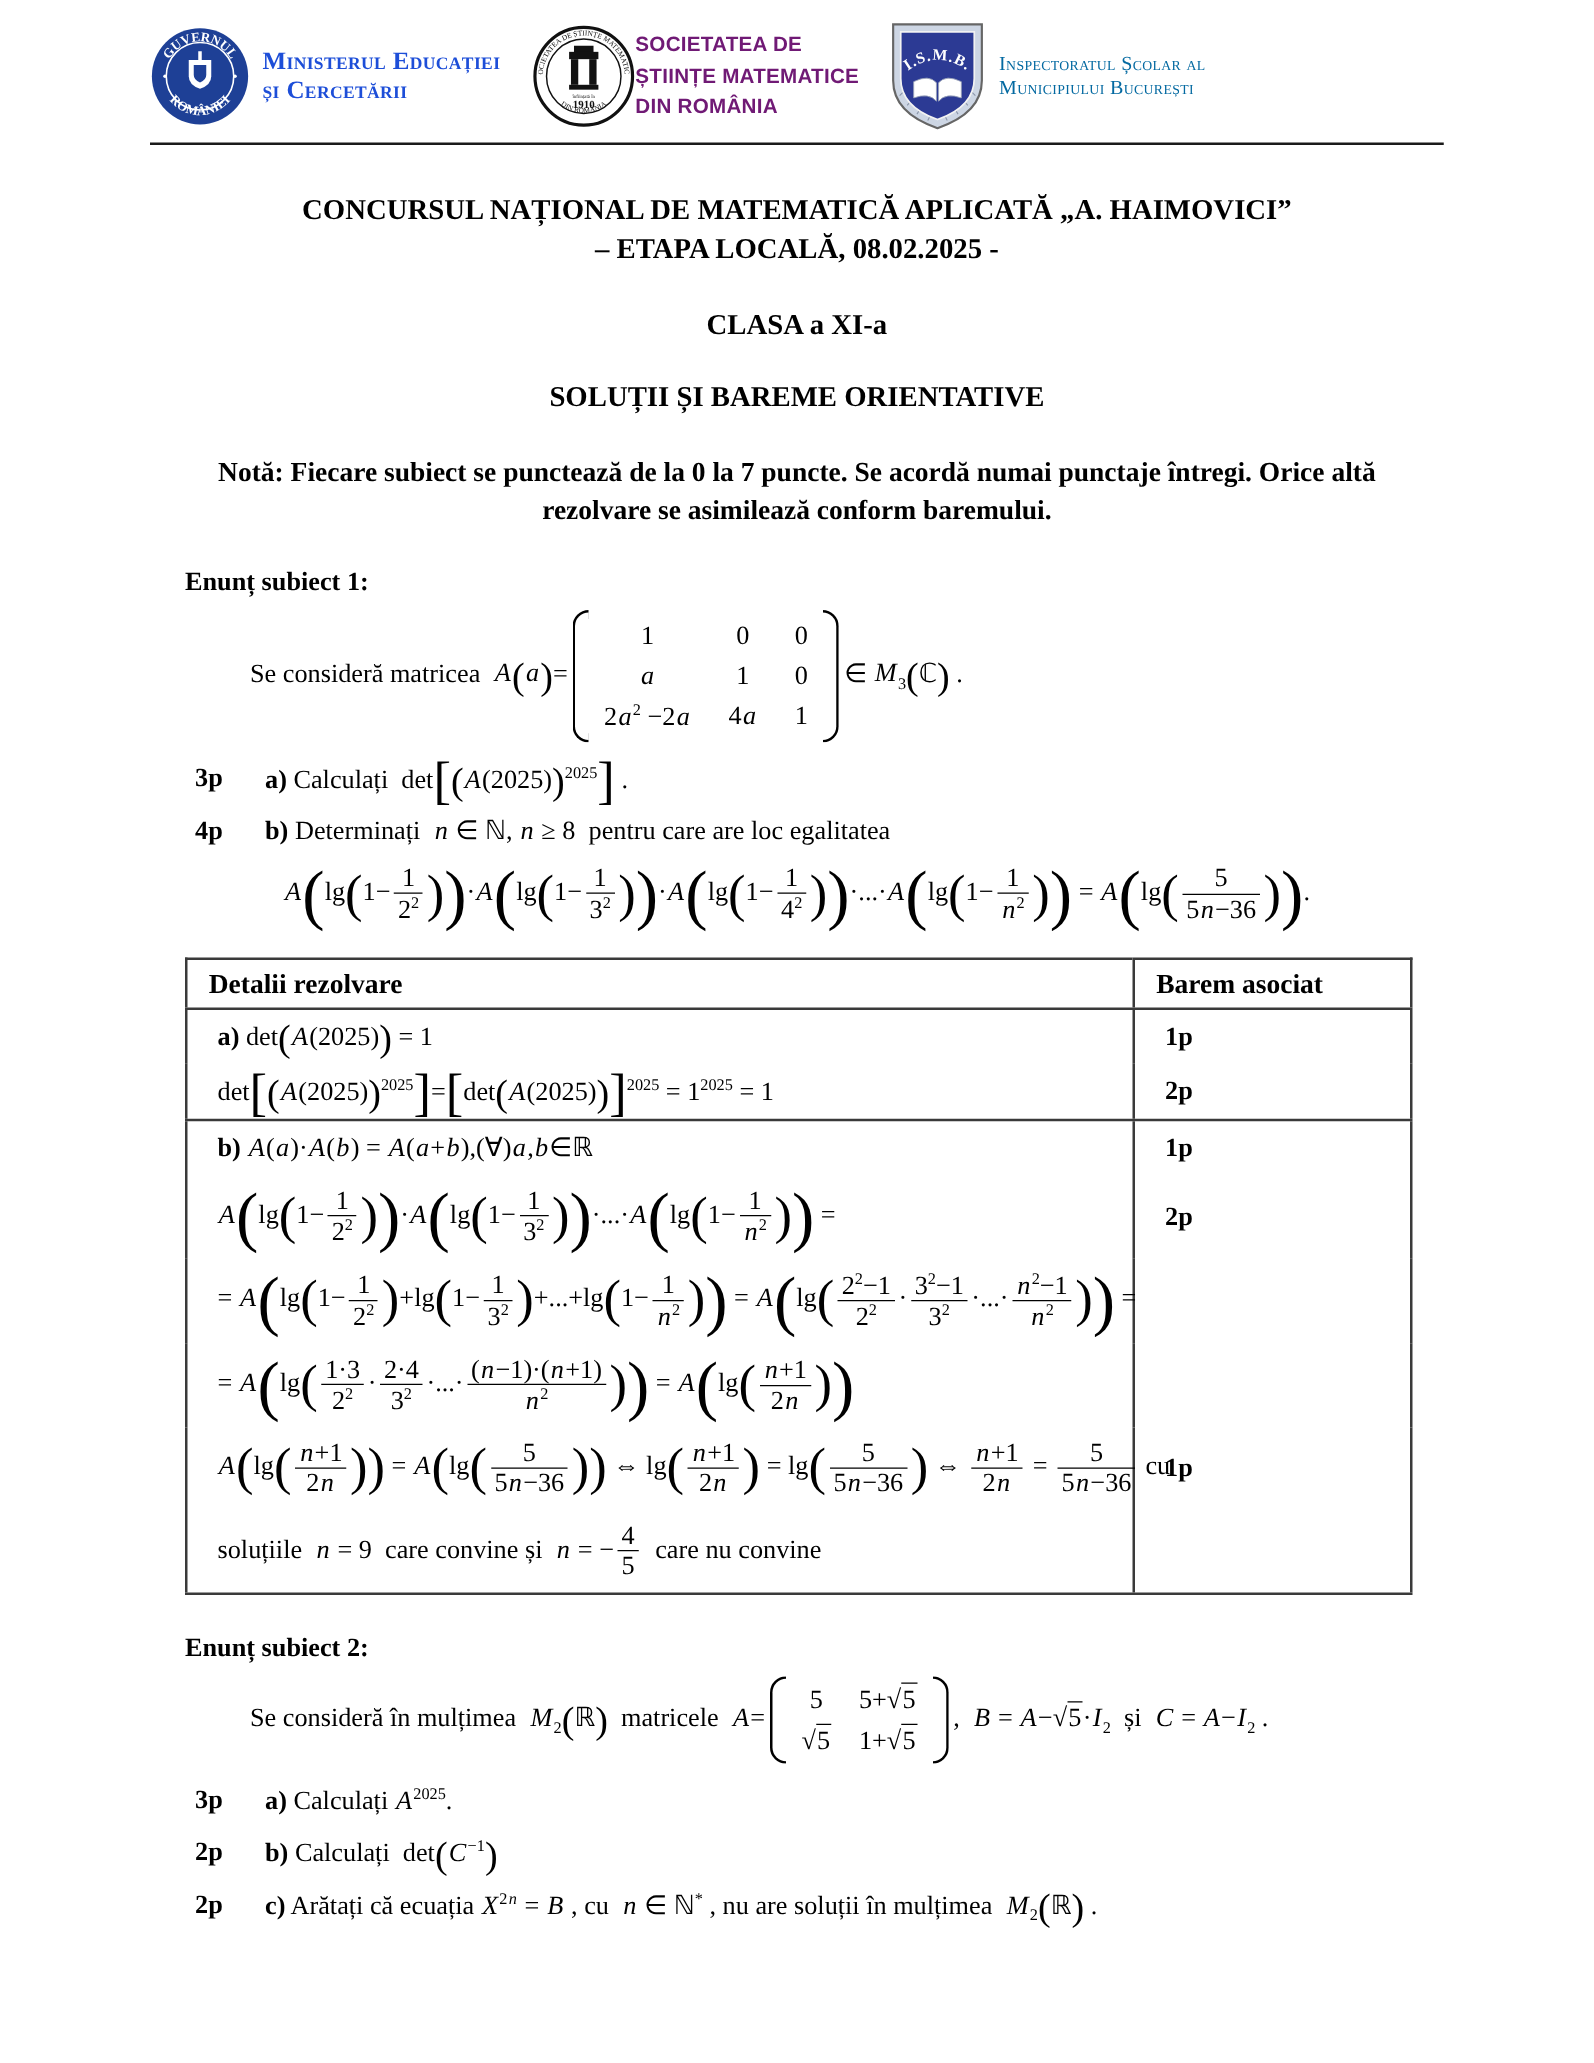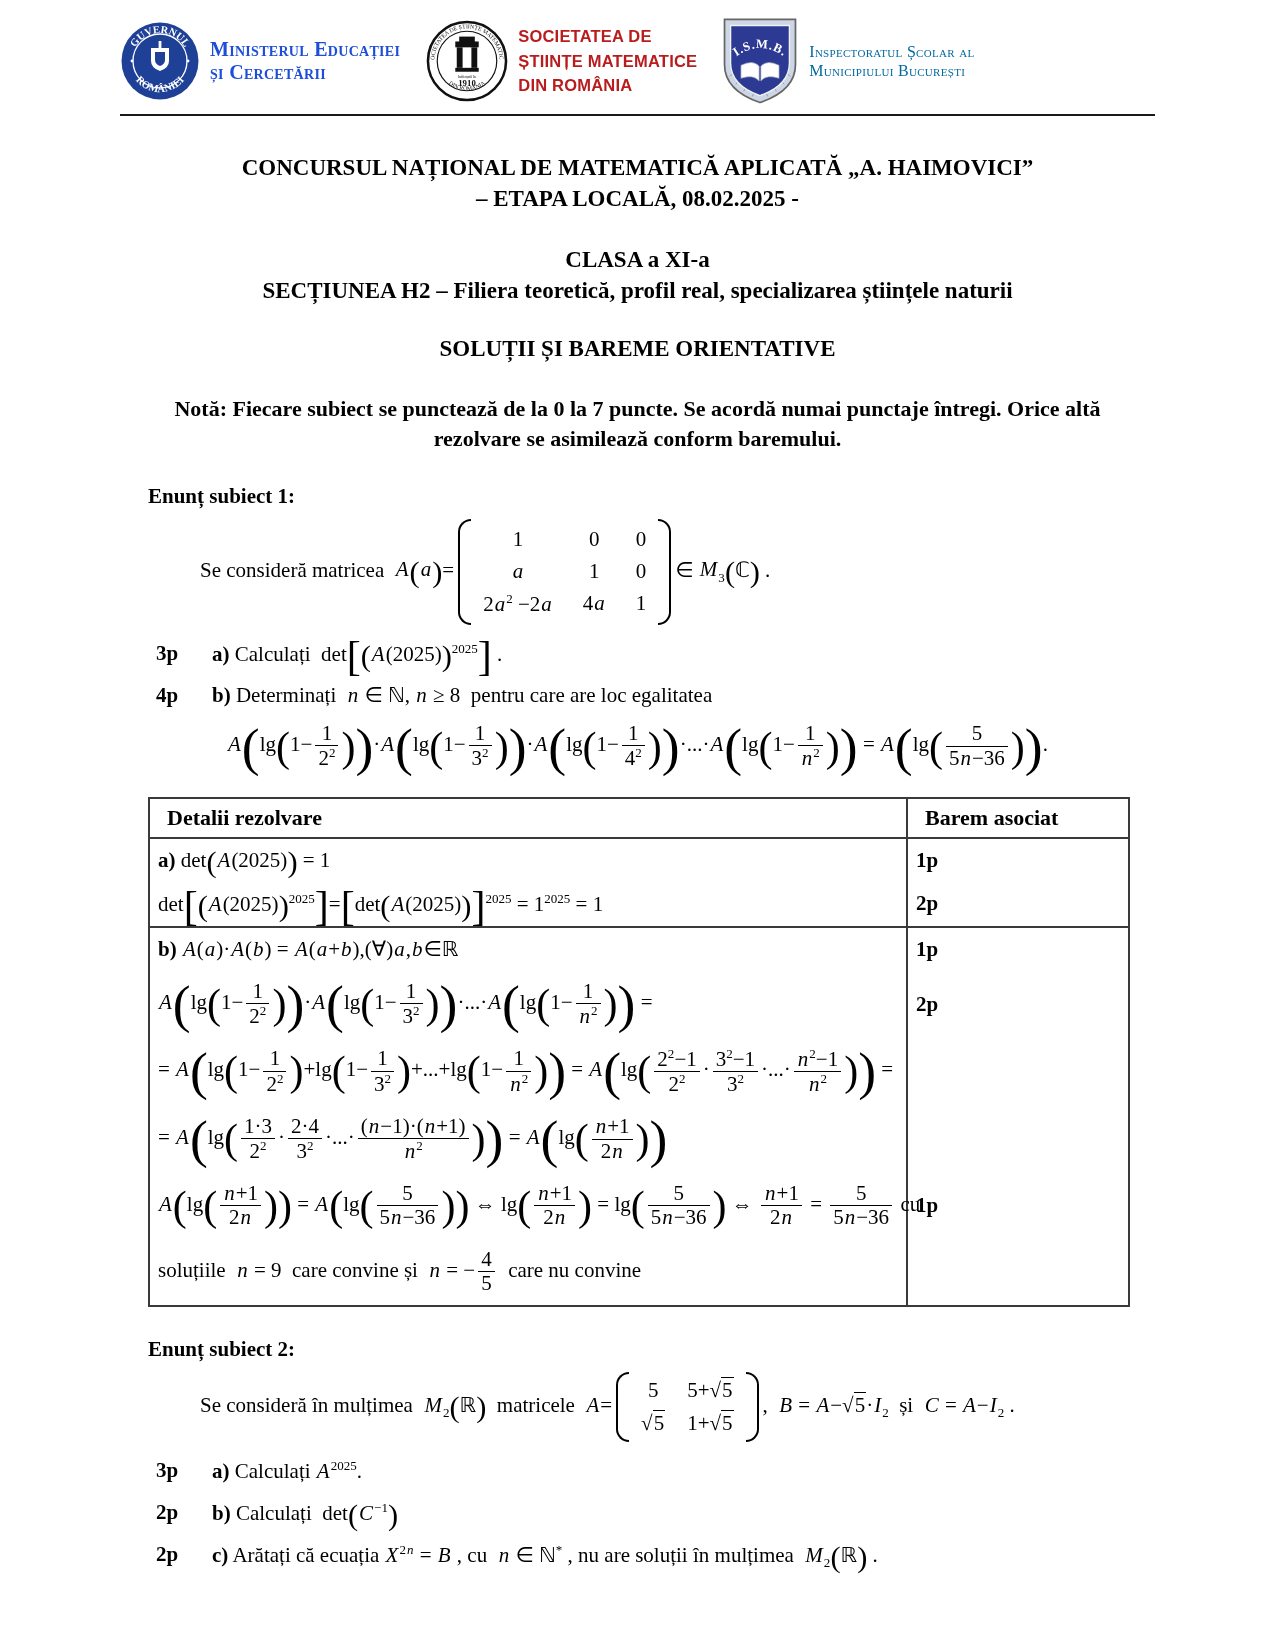--- a/index.html
+++ b/index.html
@@ -14,21 +14,21 @@
   .hdr{display:flex;align-items:center;}
   .hdr-grp{display:flex;align-items:center;}
   .grp2{margin-left:26px;}
   .grp3{margin-left:24px;}
   .seal{flex:0 0 auto;}
   .ministry-label{
     margin-left:10px;color:#1d4ed8;font-weight:bold;
     font-variant:small-caps;font-size:20px;line-height:1.15;letter-spacing:.3px;
   }
   .ssmr-label{
-    margin-left:10px;color:#b91c1c;font-family:"Liberation Sans","DejaVu Sans",sans-serif;
+    margin-left:0;color:#701a75;font-family:"Liberation Sans","DejaVu Sans",sans-serif;
     font-size:16.5px;font-weight:600;line-height:1.5;letter-spacing:.2px;
   }
   .ismb-label{
     margin-left:10px;color:#0369a1;font-weight:normal;
     font-variant:small-caps;font-size:16px;line-height:1.2;letter-spacing:.3px;
   }
   .hdr-rule{border-bottom:2.5px solid #1a1a1a;margin-top:8px;}
 
   
   .c{text-align:center;}
@@ -69,21 +69,21 @@
   
   table.barem{
     border-collapse:collapse;margin:26px 0 0 28px;width:982px;
     border:2.5px solid #3a3a3a;table-layout:fixed;
   }
   table.barem th{
     text-align:left;font-size:22px;padding:6px 17px;
     border-bottom:2.2px solid #3a3a3a;
   }
   table.barem th.pts-h{border-left:2.2px solid #3a3a3a;width:186px;margin-top:48px;}
-  table.barem td{padding:9px 8px;vertical-align:middle;margin-top:44px;}
+  table.barem td{padding:9px 24px;vertical-align:middle;margin-top:44px;}
   table.barem td.cell-pts{border-left:2.2px solid #3a3a3a;font-weight:bold;}
   table.barem tr.block-end td{border-bottom:2.2px solid #3a3a3a;}
 </style>
 </head>
 <body>
 
 <div class="page">
 
   <div class="hdr">
 
@@ -177,21 +177,20 @@
   </div>
   <div class="hdr-rule"></div>
 
   <div class="title-block c">
     <div>CONCURSUL NAȚIONAL DE MATEMATICĂ APLICATĂ „A. HAIMOVICI”</div>
     <div>– ETAPA LOCALĂ, 08.02.2025 -</div>
   </div>
 
   <div class="class-block c">
     <div>CLASA a XI-a</div>
-    <div>SECȚIUNEA H2 – Filiera teoretică, profil real, specializarea științele naturii</div>
   </div>
 
   <div class="sol-line c">SOLUȚII ȘI BAREME ORIENTATIVE</div>
 
   <div class="note-line c">Notă: Fiecare subiect se punctează de la 0 la 7 puncte. Se acordă numai punctaje întregi. Orice altă rezolvare se asimilează conform baremului.</div>
 
   <div class="subj-head">Enunț subiect 1:</div>
   <div class="intro-line math">Se consideră matricea&nbsp; <i>A</i><span class="p1">(</span><i>a</i><span class="p1">)</span>=<span class="mx">
         <span class="mxp mxl"></span>
         <span class="g3">

